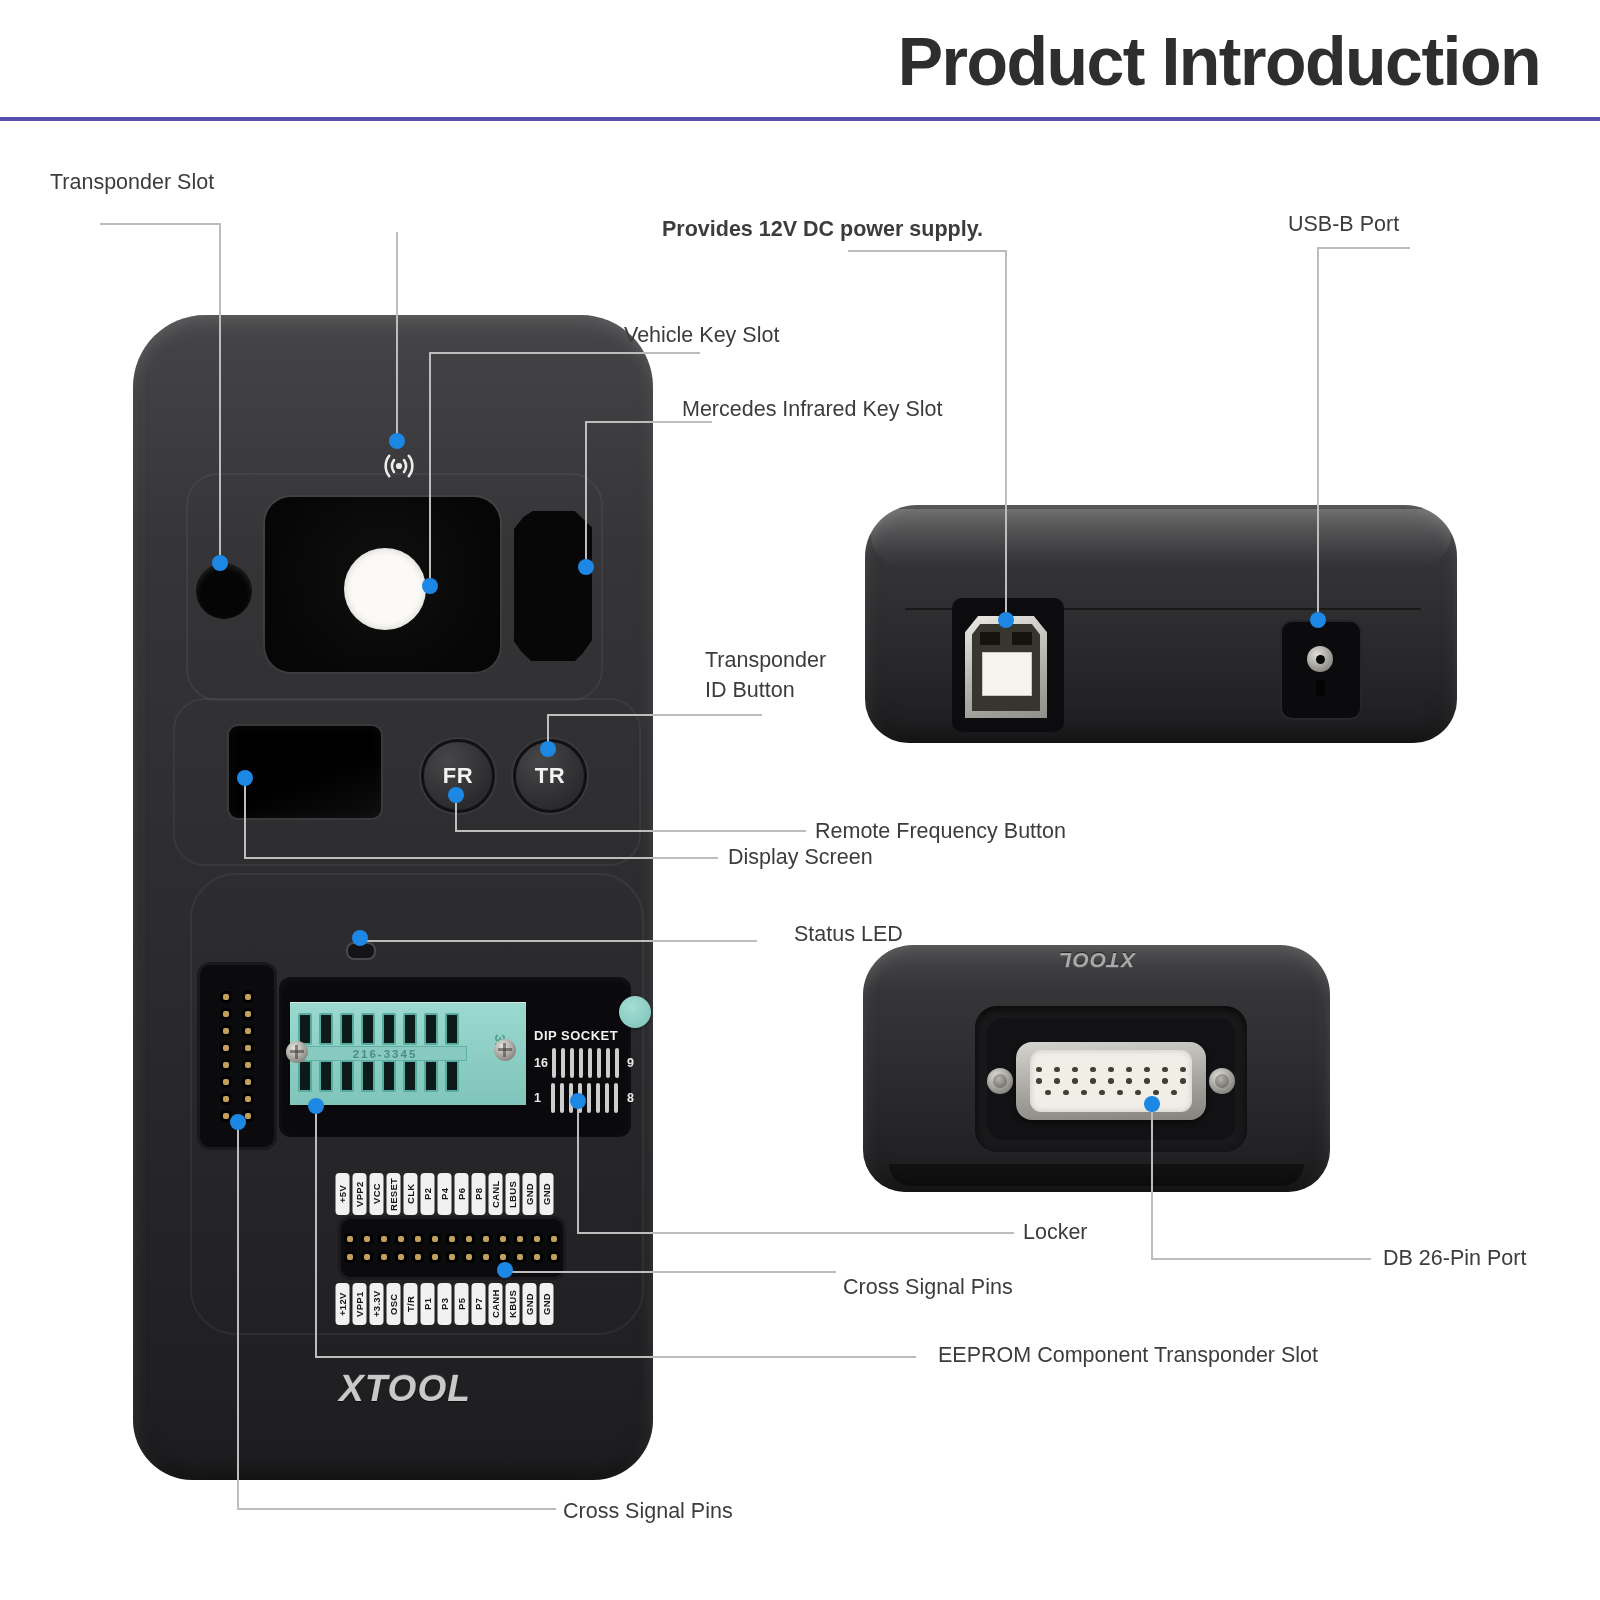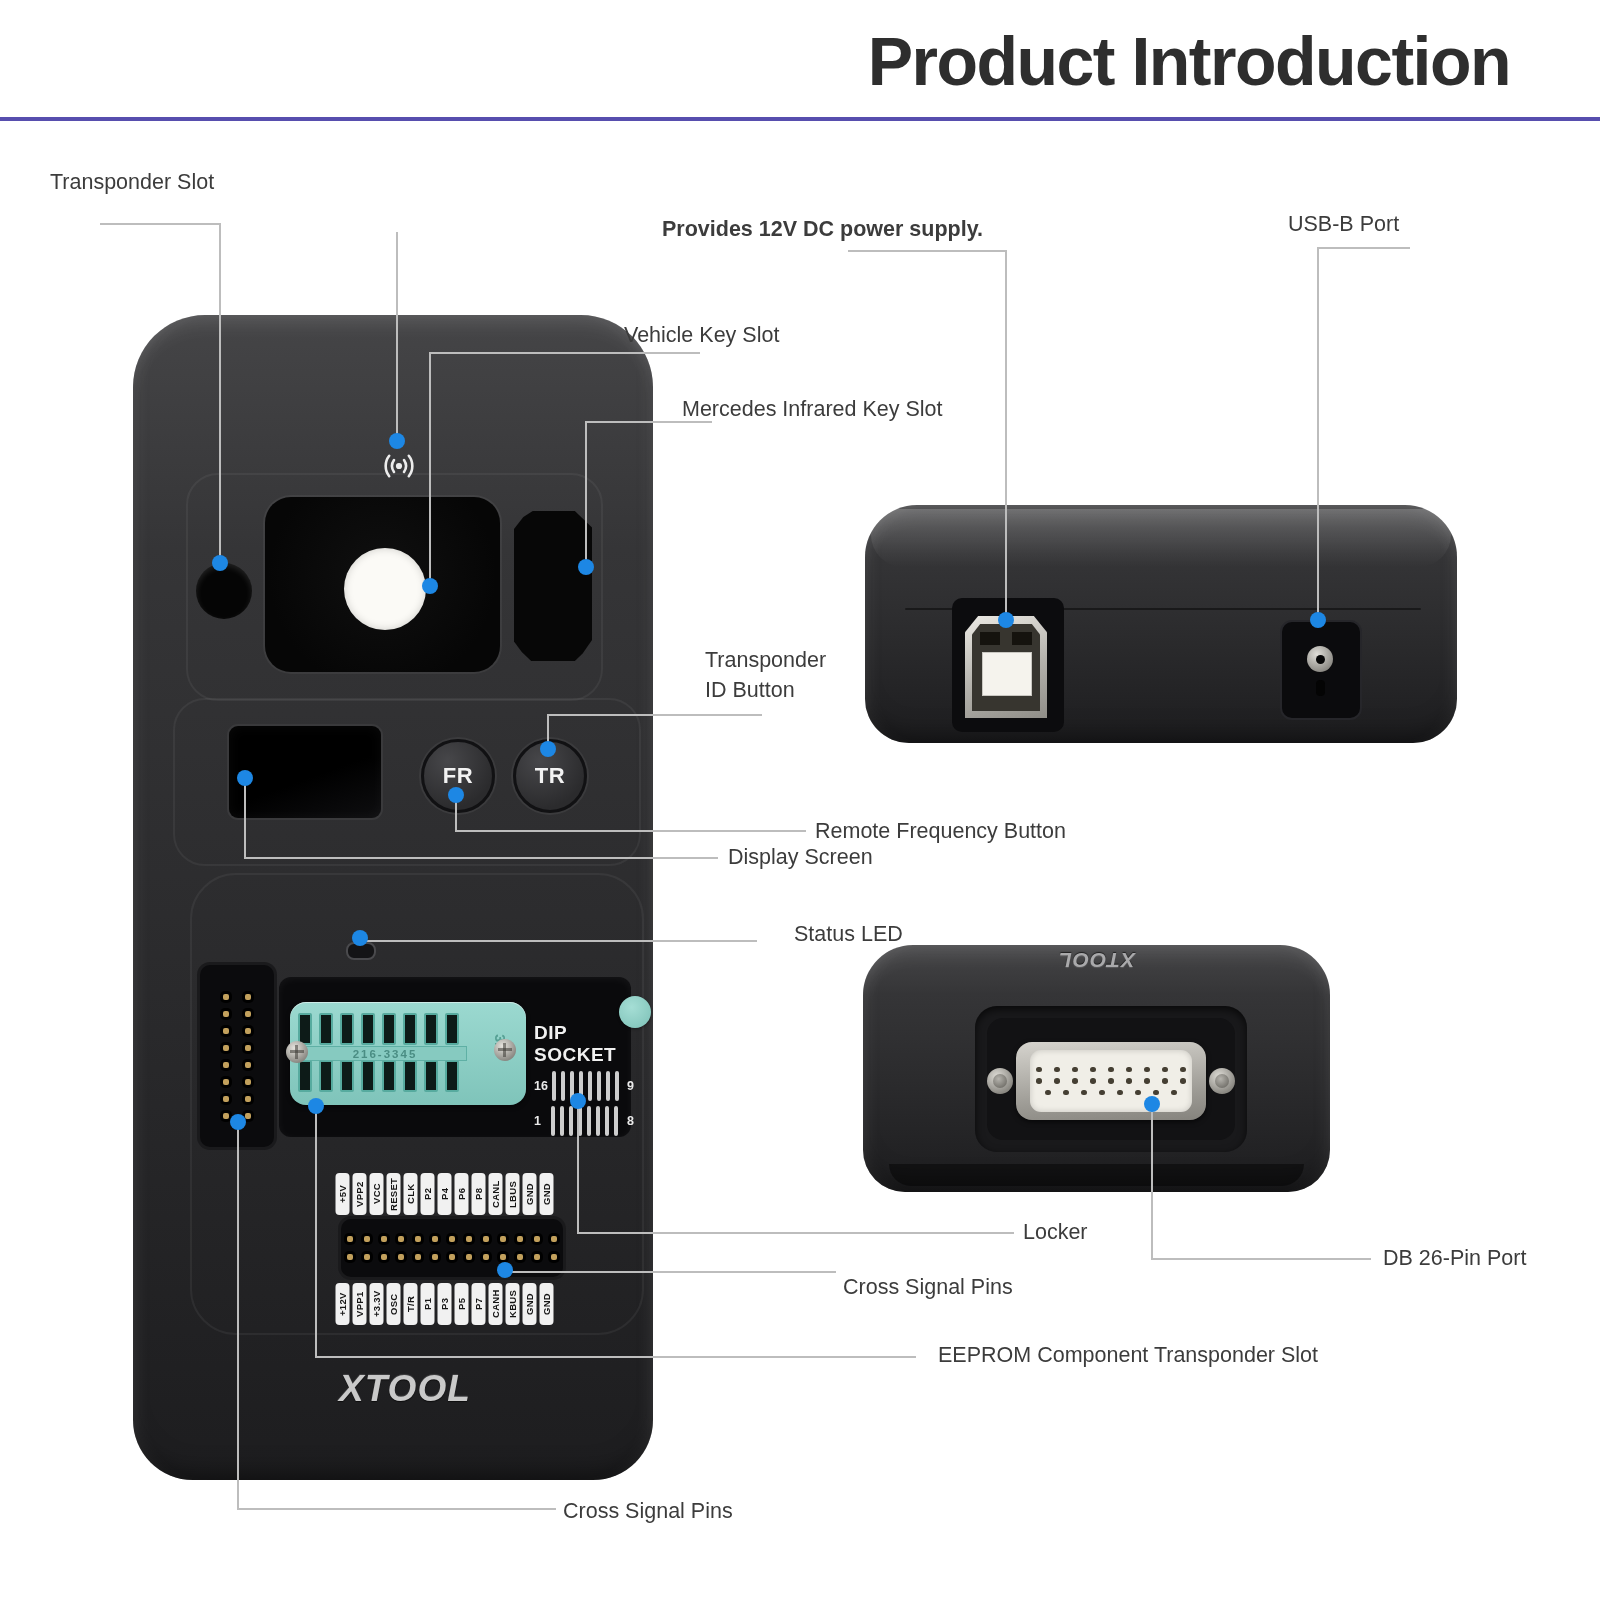--- a/index.html
+++ b/index.html
@@ -7,21 +7,21 @@
     --callout-line:#bdbdbd;
     --callout-dot:#1d87e4;
     --socket-teal:#8ed0c7;
     --ink:#3c3c3c;
   }
   html,body{margin:0;padding:0;background:#fff;}
   .canvas{position:relative;width:1600px;height:1600px;background:#fff;overflow:hidden;
           font-family:"Liberation Sans","DejaVu Sans",sans-serif;}
 
   
-  .title{position:absolute;top:22px;right:90px;font-size:68px;font-weight:bold;
+  .title{position:absolute;top:22px;right:60px;font-size:68px;font-weight:bold;
          color:#2e2e2e;letter-spacing:-1.5px;white-space:nowrap;}
   .rule{position:absolute;left:0;right:0;top:117px;height:4px;background:var(--accent-line);}
 
   
   .lbl{position:absolute;font-size:21.5px;color:var(--ink);white-space:nowrap;line-height:30px;}
 
   
   svg.overlay{position:absolute;left:0;top:0;pointer-events:none;}
   .cline{fill:none;stroke:var(--callout-line);stroke-width:2;}
   .cdot{fill:var(--callout-dot);}
@@ -47,36 +47,36 @@
   .screen{background:linear-gradient(160deg,#000 55%,#0e0e10);border-radius:9px;
           box-shadow:0 0 0 2px #3a3a3c,inset 0 0 14px rgba(255,255,255,.04);}
   .btn{display:flex;align-items:center;justify-content:center;border-radius:50%;
        width:68px;height:68px;color:#f2f2f2;font-size:22px;font-weight:bold;letter-spacing:.5px;
        background:radial-gradient(circle at 35% 28%,#47474a,#2b2b2d 72%);
        border:3px solid #111113;box-shadow:0 0 0 2px #3b3b3d;}
   .led{background:#141416;border:2px solid #4a4a4d;border-radius:8px;}
   .pin-block{background:#0b0b0d;border-radius:10px;box-shadow:0 0 0 3px #1a1a1c;display:grid;align-content:center;justify-content:center;}
   .pin-dot{width:6px;height:6px;border-radius:2px;background:#c2a05c;box-shadow:0 0 0 3px #000;}
   .zif-recess{background:#0a0a0c;border-radius:12px;box-shadow:inset 0 2px 8px rgba(255,255,255,.05);}
-  .zif{background:linear-gradient(180deg,#9bd9d0,#7fc4ba);border-radius:16px;
+  .zif{background:linear-gradient(180deg,#9bd9d0,#7fc4ba);border-radius:0;
        box-shadow:0 2px 4px rgba(0,0,0,.5),inset 0 1px 0 rgba(255,255,255,.5);}
   .zif-lever{background:radial-gradient(circle at 40% 35%,#a5ded5,#7cc0b6);border-radius:50%;
              box-shadow:0 1px 3px rgba(0,0,0,.4);}
   .zif-row{position:absolute;display:flex;gap:7px;}
   .zif-slot{width:14px;height:32px;background:#0d1b18;border:2px solid #57ab9f;border-radius:2px;box-sizing:border-box;}
   .zif-plate{position:absolute;display:flex;align-items:center;justify-content:center;
              background:#86cac0;border:1px solid #5fb0a5;color:#4a8d83;
              font-size:11.5px;font-weight:bold;letter-spacing:2px;}
   .zif-3m{position:absolute;transform:rotate(90deg);color:#56a094;font-weight:bold;font-size:14px;}
   .screw{position:absolute;border-radius:50%;width:22px;height:22px;
          background:radial-gradient(circle at 38% 32%,#e6e4de,#8e8c86 70%,#6f6d67);}
   .screw::before{content:"";position:absolute;left:4px;top:9px;width:14px;height:3px;background:rgba(60,58,52,.55);}
   .screw::after{content:"";position:absolute;left:9px;top:4px;width:3px;height:14px;background:rgba(60,58,52,.55);}
   .dip{position:absolute;color:#e9e9e9;}
-  .dip-title{font-size:19px;font-weight:bold;letter-spacing:.5px;color:#f1f1f1;}
+  .dip-title{font-size:13px;font-weight:bold;letter-spacing:.5px;color:#f1f1f1;margin-top:6px;}
   .dip-row{display:flex;align-items:center;gap:4px;margin-top:5px;}
   .dip-num{font-size:12.5px;font-weight:bold;width:16px;color:#e9e9e9;}
   .dip-num.r{text-align:right;}
   .dip-bars{display:flex;gap:5px;}
   .dip-bar{width:4px;height:30px;background:#cdcdcd;border-radius:2px;}
   .pill-row{position:absolute;display:flex;gap:3.5px;}
   .pill{width:13.5px;height:42px;background:#f1f1f1;border-radius:4px;color:#151515;
         font-size:9.5px;font-weight:bold;display:flex;align-items:center;justify-content:center;
         writing-mode:vertical-rl;transform:rotate(180deg);letter-spacing:.3px;}
   .logo{font-style:italic;font-weight:900;color:#c9c9c9;letter-spacing:1px;

